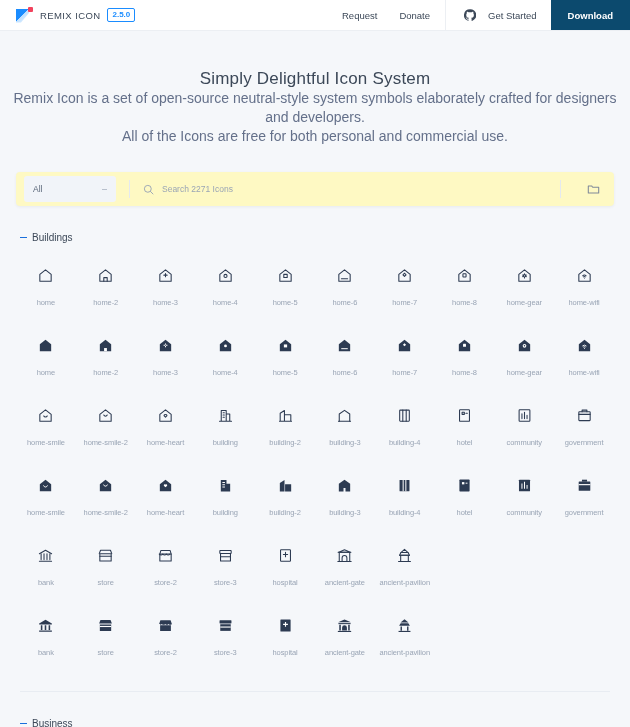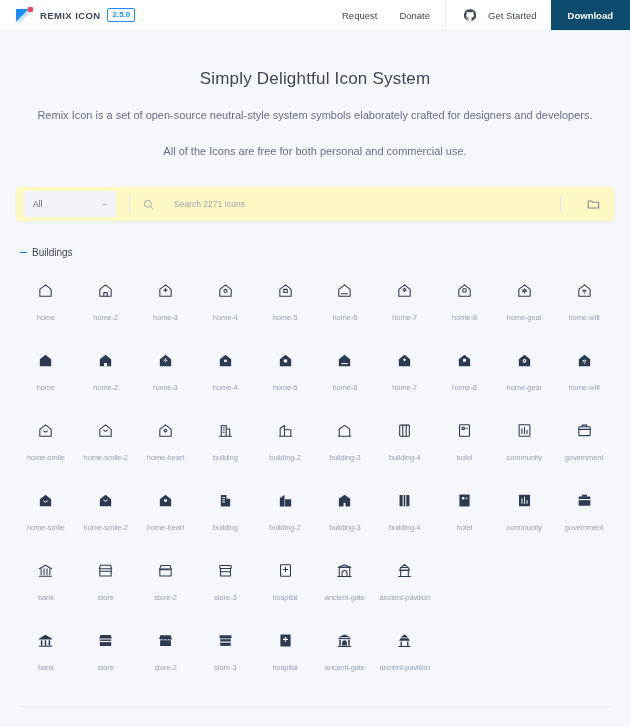--- a/index.html
+++ b/index.html
@@ -20,57 +20,57 @@
   .logo{ width:17px; height:17px; position:relative; }
   .logo .tri{
     position:absolute; left:0; top:2px; width:13px; height:14px;
     background:linear-gradient(135deg,#1a8cff 0%,#1a8cff 48%,#bfe0ff 48%,#e8f4ff 100%);
     clip-path:polygon(0 0,100% 0,100% 32%,38% 100%,0 100%);
   }
   .logo .dot{
     position:absolute; right:0px; top:0px; width:5px; height:5px;
     background:#f2425d; border-radius:1px;
   }
-  .brand-name{ font-size:9.5px; font-weight:700; letter-spacing:.4px; color:#3c4858; }
+  .brand-name{ font-size:9.5px; font-weight:400; letter-spacing:.4px; color:#3c4858; }
   .version{
     font-size:8px; color:#1a8cff; border:1px solid #1a8cff; border-radius:2px;
     padding:0px 4px 1px; line-height:11px; font-weight:600;
   }
   .nav{ margin-left:auto; display:flex; align-items:stretch; }
   .nav-link{
     display:flex; align-items:center; padding:0 11px; font-size:9.5px;
     color:#3c4858; text-decoration:none; cursor:pointer;
   }
   .nav-sep{ width:1px; background:#eceff3; margin:0 4px; }
   .nav-git{ display:flex; align-items:center; gap:12px; padding:0 14px; font-size:9.5px; cursor:pointer; }
   .gh{ width:12px; height:12px; flex:0 0 12px; }
   .download-btn{
     display:flex; align-items:center; padding:0 17px; background:#0c4a6e;
     color:#fff; font-size:9.5px; font-weight:700; cursor:pointer;
   }
 
   
   .hero{ background:#f5f7fa; padding:38px 0 26px; text-align:center; }
   .hero h1{ font-size:17px; font-weight:400; color:#3c4858; letter-spacing:.2px; }
-  .hero p{ font-size:11px; color:#64708a; line-height:19px; margin-top:17px; }
+  .hero p{ font-size:14px; color:#64708a; line-height:19px; }
 
   
   .search-wrap{ padding:0 16px; }
   .search-bar{
     height:34px; background:#fef9c3; border-radius:4px; display:flex; align-items:center;
     box-shadow:0 1px 3px rgba(60,72,88,.07);
   }
   .select-all{
     width:92px; height:26px; margin-left:8px; background:#f1f4f9; border-radius:3px;
     display:flex; align-items:center; justify-content:space-between;
     padding:0 9px; font-size:8.5px; color:#5a6779; cursor:pointer; flex:0 0 92px;
   }
   .select-caret{ font-size:9px; color:#9aa5b5; line-height:1; }
   .v-divider{ width:1px; height:18px; background:#e4e9f0; margin:0 13px; }
-  .search-field{ display:flex; align-items:center; flex:1; gap:20px; }
+  .search-field{ display:flex; align-items:center; flex:1; gap:8px; }
   .search-field svg{ flex:0 0 11px; }
   .search-input{
     border:0; outline:0; font-family:inherit; font-size:8.5px; color:#3c4858;
     width:100%; background:transparent;
   }
   .search-input::placeholder{ color:#9aa5b5; }
   .folder-btn{ padding:0 14px 0 13px; display:flex; align-items:center; cursor:pointer; }
 
   
   .content{ padding:0 16px; }

